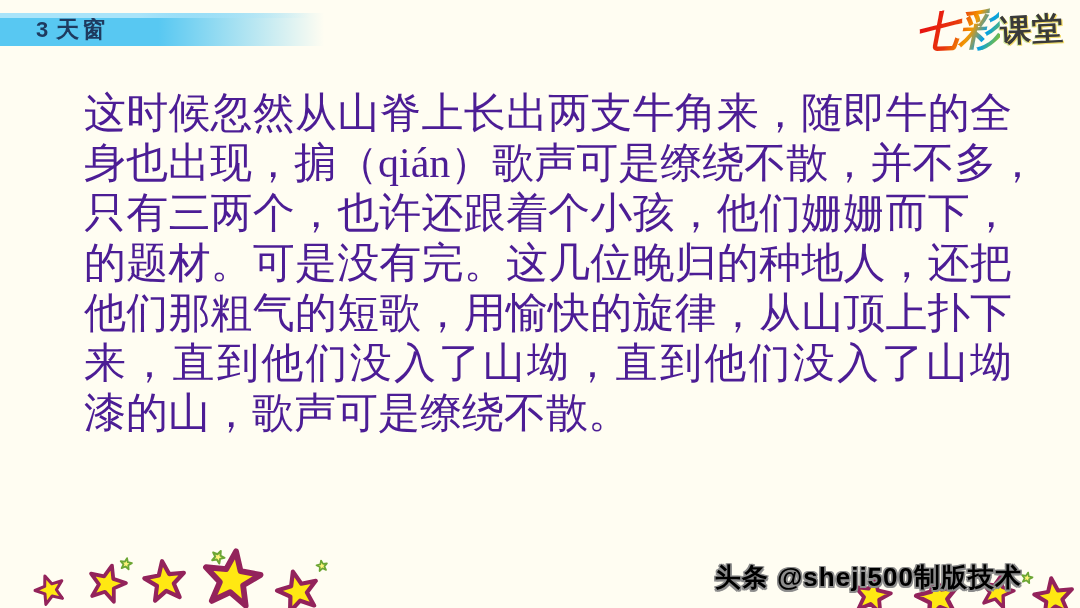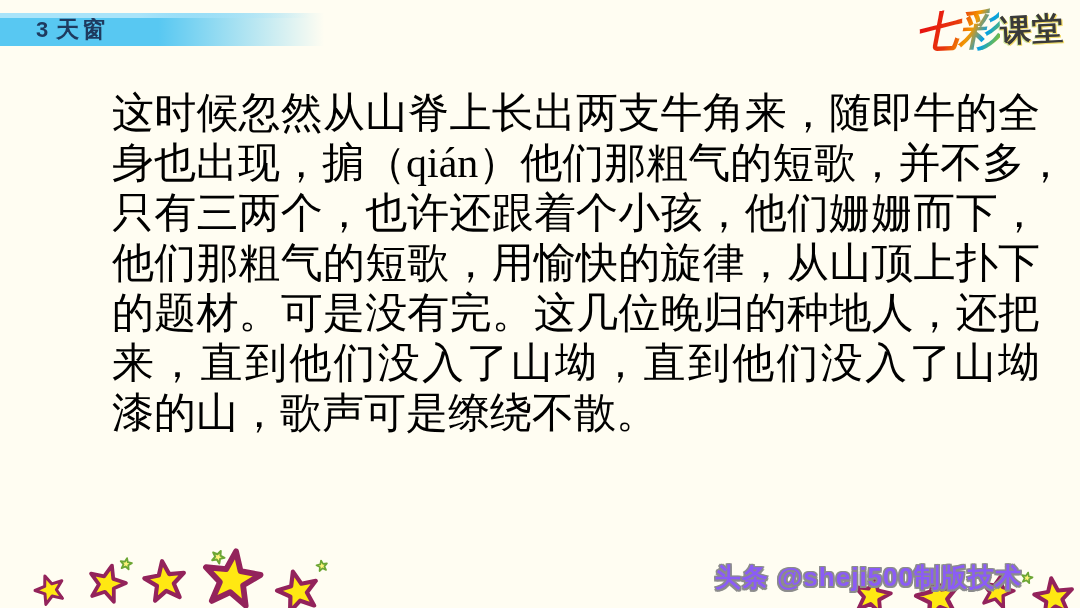--- a/index.html
+++ b/index.html
@@ -52,41 +52,41 @@
     font-size:31px;line-height:36px;font-weight:bold;
     color:#3A3A3A;
     font-family:"Liberation Sans", sans-serif;
     text-shadow:1px 1px 0 #F6DE6B, -1px 1px 0 #CFE7A0;
     letter-spacing:1px;
   }
 
   
   .text-block{
     position:absolute;left:84px;top:88px;width:928px;
-    color:#000000;
+    color:#4c1d95;
     font-family:"Liberation Serif","DejaVu Serif",serif;
-    font-size:42px;line-height:50px;margin-left:28px;
+    font-size:42px;line-height:50px;
   }
   .bodyline{
     width:928px;
     text-align:justify;
     text-align-last:justify;
     white-space:nowrap;
   }
   .bodyline.last{
     text-align-last:left;
   }
 
   
   .stars-left{position:absolute;left:10px;bottom:-4px;}
   .stars-right{position:absolute;right:-12px;bottom:-6px;}
   .watermark{
     position:absolute;right:58px;top:560px;
     font-size:26px;font-weight:bold;letter-spacing:1px;
-    color:#8b5cf6;
+    color:#000000;
     text-shadow:
       -1.5px -1.5px 0 #8C8C8C, 1.5px -1.5px 0 #8C8C8C,
       -1.5px  1.5px 0 #8C8C8C, 1.5px  1.5px 0 #8C8C8C,
       0 -1.5px 0 #8C8C8C, 0 1.5px 0 #8C8C8C,
       -1.5px 0 0 #8C8C8C, 1.5px 0 0 #8C8C8C;
     z-index:5;
     white-space:nowrap;
   }
 </style>
 </head>
@@ -99,24 +99,24 @@
     <span class="lesson-title">天窗</span>
   </div>
 
   <div class="brand-logo">
     <span class="brand-first">七彩</span>
     <span class="brand-second">课堂</span>
   </div>
 
   <div class="text-block">
       <div class="bodyline">这时候忽然从山脊上长出两支牛角来，随即牛的全</div>
-      <div class="bodyline">身也出现，掮（qián）他们那粗气的短歌，并不多，</div>
+      <div class="bodyline">身也出现，掮（qián）歌声可是缭绕不散，并不多，</div>
       <div class="bodyline">只有三两个，也许还跟着个小孩，他们姗姗而下，</div>
+      <div class="bodyline">的题材。可是没有完。这几位晚归的种地人，还把</div>
       <div class="bodyline">他们那粗气的短歌，用愉快的旋律，从山顶上扑下</div>
-      <div class="bodyline">的题材。可是没有完。这几位晚归的种地人，还把</div>
       <div class="bodyline">来，直到他们没入了山坳，直到他们没入了山坳</div>
       <div class="bodyline last">漆的山，歌声可是缭绕不散。</div>
     </div>
 
   <svg class="stars-left" width="330" height="64" viewBox="0 0 330 64">
     <defs>
       <path id="star" d="M0,-20 L5,-6.9 L19,-6.2 L8.1,2.6 L11.8,16.2 L0,8.5 L-11.8,16.2 L-8.1,2.6 L-19,-6.2 L-5,-6.9 Z"></path>
     </defs>
     <g fill="#FFE812" stroke="#93235B" stroke-width="4" stroke-linejoin="round">
       <use href="#star" transform="translate(40,42) rotate(-20) scale(0.75)"></use>

